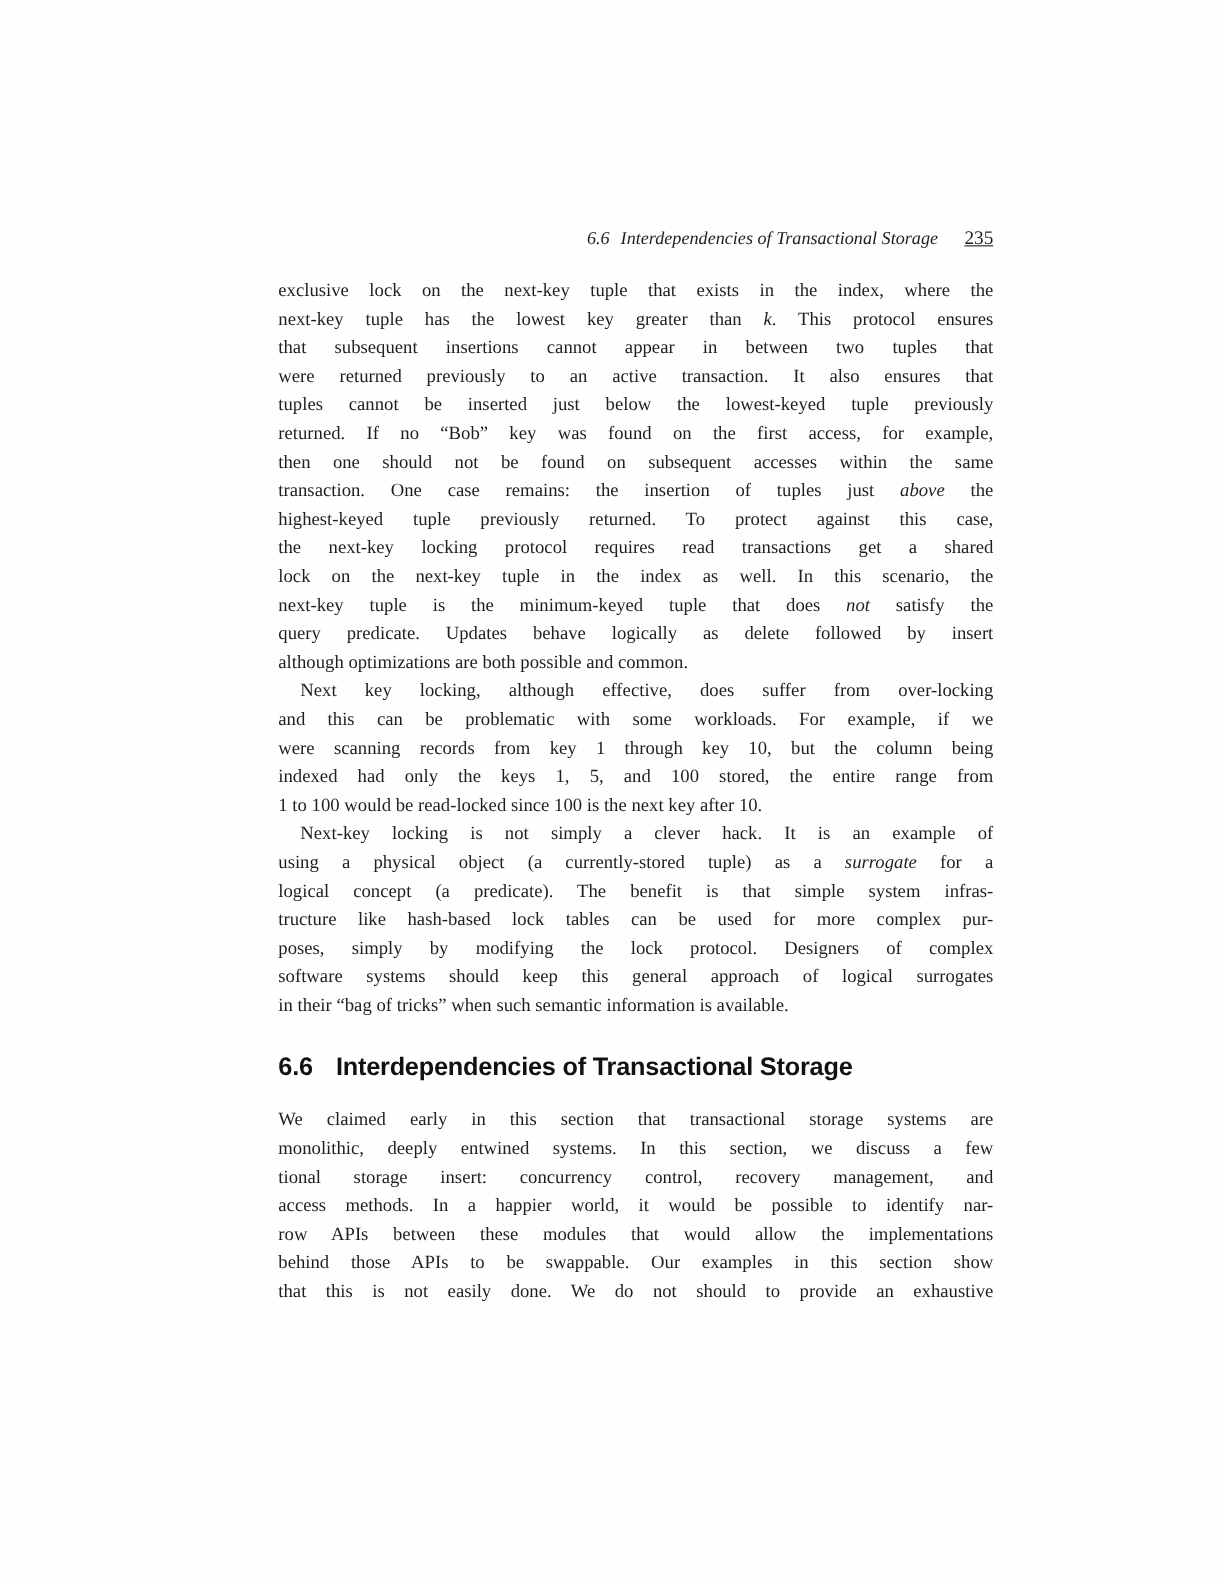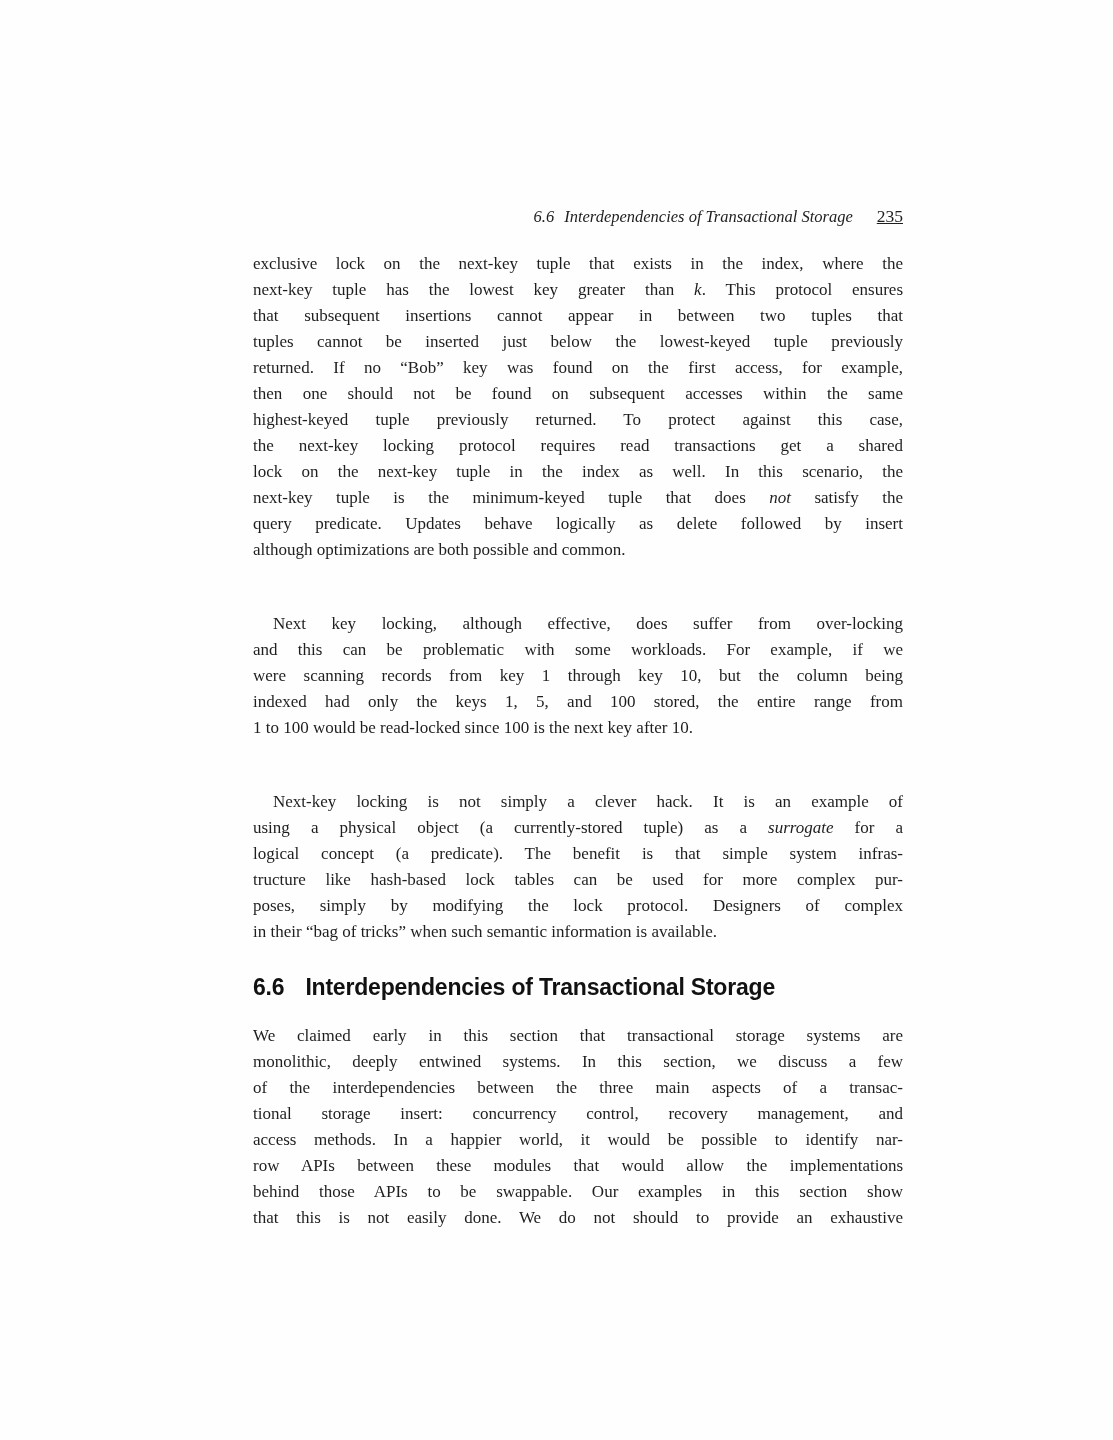--- a/index.html
+++ b/index.html
@@ -20,21 +20,21 @@
   .rh-section { margin-right: 10px; }
   .rh-page { font-size: 17.5px; margin-left: 24px; text-decoration: underline; }
   .text-column {
     position: absolute;
     left: 253px; top: 251px; width: 650px;
     font-size: 17px; line-height: 26px;
   }
   .paragraph { margin: 0; }
   .line { text-align: justify; text-align-last: justify; white-space: normal; }
   .line.lastline { text-align-last: left; }
-  .line.indent { padding-left: 20px; margin-top: 48px; }
+  .line.indent { padding-left: 20px; }
   .it { font-style: italic; }
   .section-heading {
     font-family: "Liberation Sans", sans-serif;
     font-weight: bold;
     font-size: 23px; line-height: 32px;
     letter-spacing: -0.2px;
     color: #111111;
     margin-top: 26px; margin-bottom: 20px;
     display: flex; gap: 21px;
     text-align: left;
@@ -47,53 +47,55 @@
   <div class="running-header">
     <span class="rh-label"><span class="rh-section">6.6</span><span>Interdependencies of Transactional Storage</span></span>
     <span class="rh-page">235</span>
   </div>
 
   <div class="text-column">
       <div class="paragraph">
         <div class="line"><span>exclusive lock on the next-key tuple that exists in the index, where the</span></div>
         <div class="line"><span>next-key tuple has the lowest key greater than </span><span class="it">k</span><span>. This protocol ensures</span></div>
         <div class="line"><span>that subsequent insertions cannot appear in between two tuples that</span></div>
+        <div class="line"><span>were returned previously to an active transaction. It also ensures that</span></div>
         <div class="line"><span>tuples cannot be inserted just below the lowest-keyed tuple previously</span></div>
         <div class="line"><span>returned. If no “Bob” key was found on the first access, for example,</span></div>
         <div class="line"><span>then one should not be found on subsequent accesses within the same</span></div>
+        <div class="line"><span>transaction. One case remains: the insertion of tuples just </span><span class="it">above</span><span> the</span></div>
         <div class="line"><span>highest-keyed tuple previously returned. To protect against this case,</span></div>
         <div class="line"><span>the next-key locking protocol requires read transactions get a shared</span></div>
         <div class="line"><span>lock on the next-key tuple in the index as well. In this scenario, the</span></div>
         <div class="line"><span>next-key tuple is the minimum-keyed tuple that does </span><span class="it">not</span><span> satisfy the</span></div>
         <div class="line"><span>query predicate. Updates behave logically as delete followed by insert</span></div>
         <div class="line lastline"><span>although optimizations are both possible and common.</span></div>
       </div>
       <div class="paragraph">
         <div class="line indent"><span>Next key locking, although effective, does suffer from over-locking</span></div>
         <div class="line"><span>and this can be problematic with some workloads. For example, if we</span></div>
         <div class="line"><span>were scanning records from key 1 through key 10, but the column being</span></div>
         <div class="line"><span>indexed had only the keys 1, 5, and 100 stored, the entire range from</span></div>
         <div class="line lastline"><span>1 to 100 would be read-locked since 100 is the next key after 10.</span></div>
       </div>
       <div class="paragraph">
         <div class="line indent"><span>Next-key locking is not simply a clever hack. It is an example of</span></div>
         <div class="line"><span>using a physical object (a currently-stored tuple) as a </span><span class="it">surrogate</span><span> for a</span></div>
         <div class="line"><span>logical concept (a predicate). The benefit is that simple system infras-</span></div>
         <div class="line"><span>tructure like hash-based lock tables can be used for more complex pur-</span></div>
         <div class="line"><span>poses, simply by modifying the lock protocol. Designers of complex</span></div>
+        <div class="line"><span>software systems should keep this general approach of logical surrogates</span></div>
         <div class="line lastline"><span>in their “bag of tricks” when such semantic information is available.</span></div>
       </div>
       <div class="section-heading">
         <span>6.6</span>
         <span>Interdependencies of Transactional Storage</span>
       </div>
       <div class="paragraph">
         <div class="line"><span>We claimed early in this section that transactional storage systems are</span></div>
         <div class="line"><span>monolithic, deeply entwined systems. In this section, we discuss a few</span></div>
-        <div class="line"><span>of the interdependencies between the three main aspects of a transac-</span></div>
         <div class="line"><span>tional storage insert: concurrency control, recovery management, and</span></div>
         <div class="line"><span>access methods. In a happier world, it would be possible to identify nar-</span></div>
         <div class="line"><span>row APIs between these modules that would allow the implementations</span></div>
         <div class="line"><span>behind those APIs to be swappable. Our examples in this section show</span></div>
         <div class="line"><span>that this is not easily done. We do not should to provide an exhaustive</span></div>
       </div>
     </div>
 </div>
 
 </body></html>

